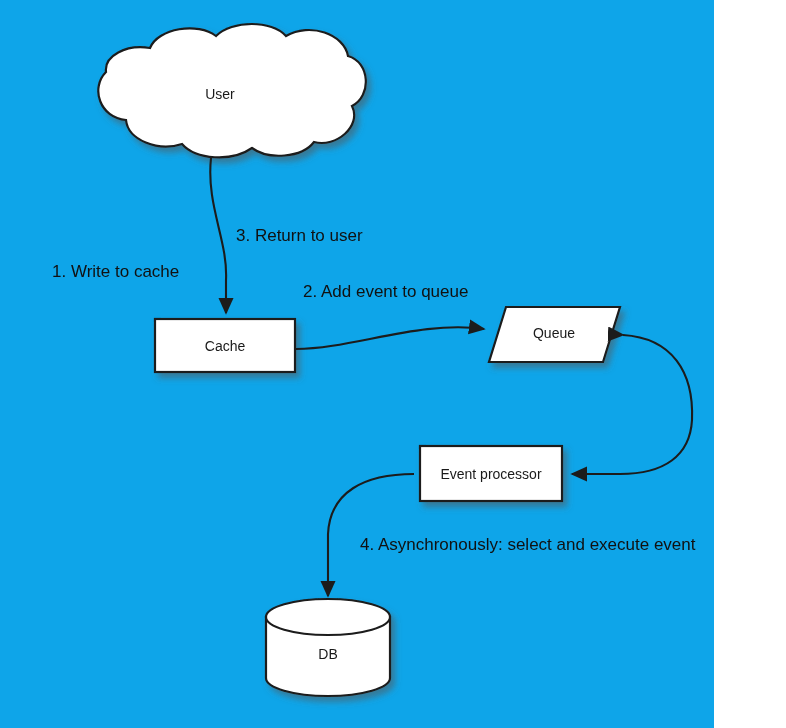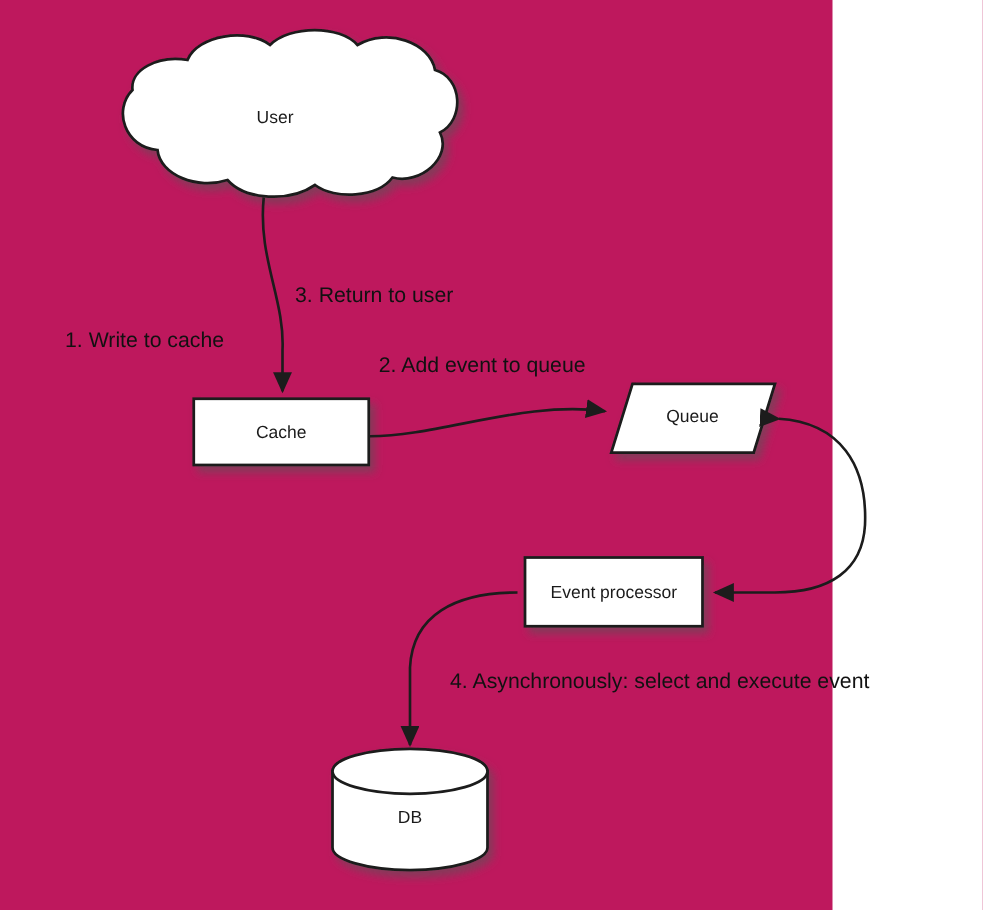--- a/index.html
+++ b/index.html
@@ -10,21 +10,22 @@
   body {
     width: 786px;
     height: 728px;
     font-family: "Liberation Sans", sans-serif;
     overflow: hidden;
   }
   #diagram-root {
     position: relative;
     width: 666px;
     height: 728px;
-    background: #be185d;
+    background: #0ea5e9;
+    padding-left: 48px;
   }
   svg.canvas {
     position: absolute;
     top: 0;
     left: 0;
     width: 786px;
     height: 728px;
   }
   .node-label {
     font-family: "Liberation Sans", sans-serif;

